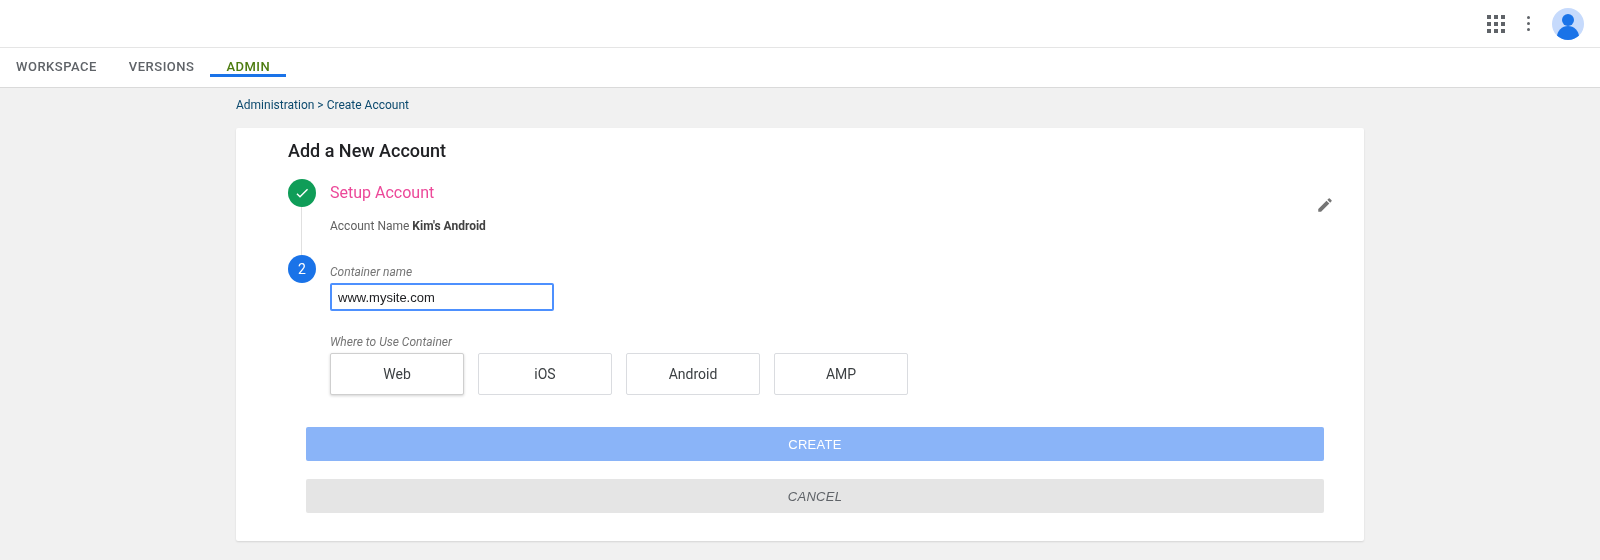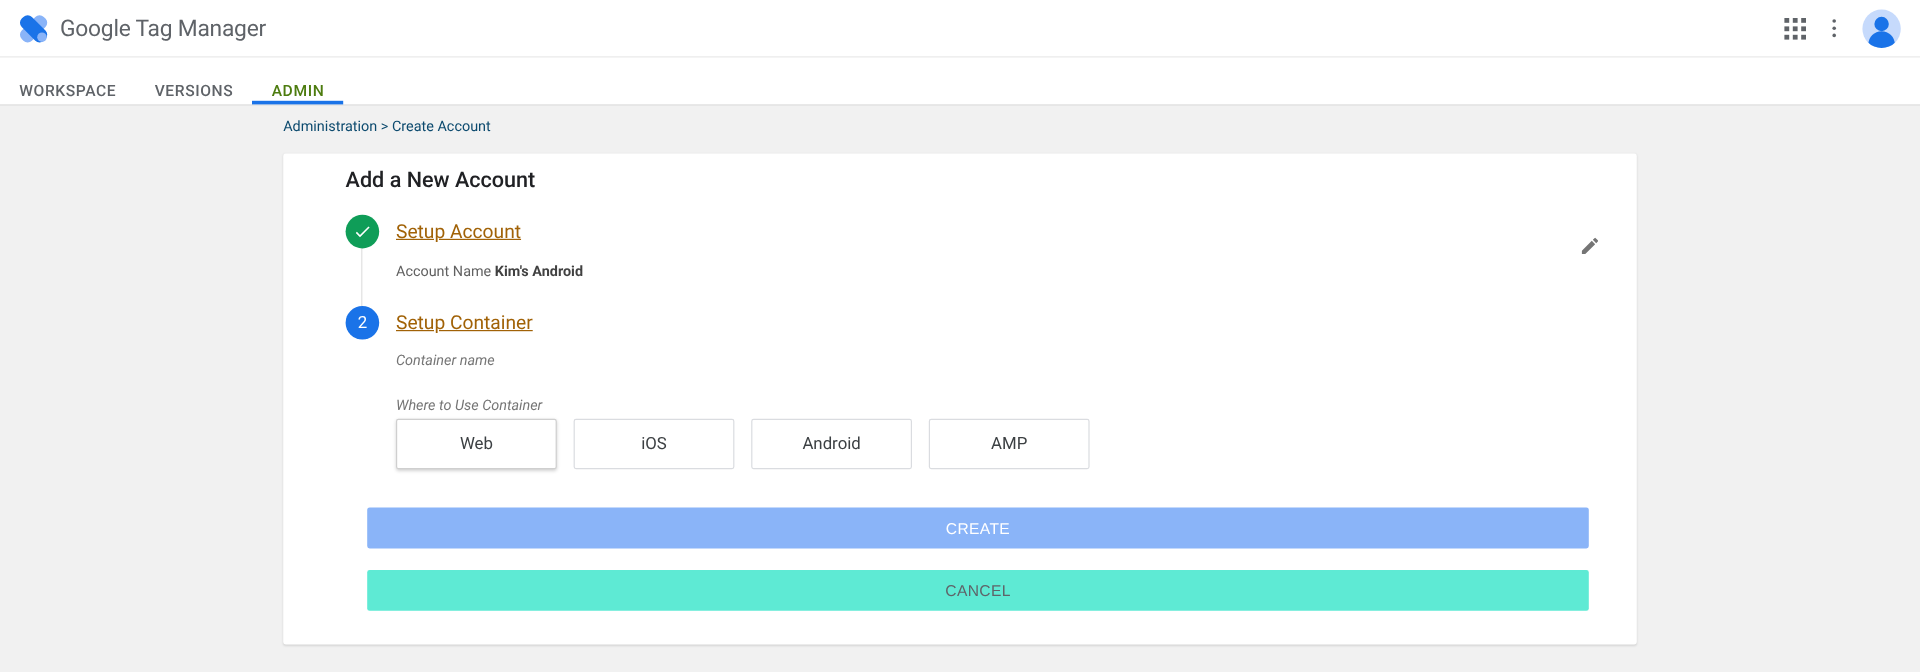--- a/index.html
+++ b/index.html
@@ -48,21 +48,21 @@
     .avatar { width:32px; height:32px; border-radius:50%; background:#c6dafc; position:relative; overflow:hidden; }
     .avatar::before { content:''; position:absolute; width:12px; height:12px; border-radius:50%; background:#1a73e8; top:6px; left:10px; }
     .avatar::after { content:''; position:absolute; width:22px; height:14px; border-radius:11px 11px 0 0; background:#1a73e8; top:18px; left:5px; }
 
     
     .navtabs {
       background:#fff;
       height: 40px;
       border-bottom: 1px solid #dadada;
       display:flex;
-      align-items:flex-end;
+      align-items:center;
       padding-left: 0;
     }
     .navtabs .tab {
       display:flex;
       align-items:center;
       padding: 0 16px;
       font-size:13px;
       font-weight:500;
       letter-spacing:0.5px;
       color:#5f6368;
@@ -109,21 +109,21 @@
     .step-indicator {
       width:28px; height:28px; border-radius:50%;
       display:flex; align-items:center; justify-content:center;
       color:#fff; font-size:14px; font-weight:400;
       flex-shrink:0;
       z-index:2;
     }
     .step-indicator.done { background:#0f9d58; }
     .step-indicator.active { background:#1a73e8; }
     .step-body { margin-left: 14px; flex:1; }
-    .step-title { font-size:16px; color:#a16207; font-weight:400; line-height:28px;text-decoration:underline; }
+    .step-title { font-size:16px; color:#ec4899; font-weight:400; line-height:28px; }
     .step-summary { font-size:12px; color:#616161; margin-top:12px; margin-bottom:22px; }
     .step-summary .val { font-weight:700; color:#414141; }
 
     .edit-btn {
       position:absolute;
       right: 30px;
       top: 68px;
       color:#757575;
       cursor:pointer;
     }
@@ -182,36 +182,26 @@
       padding: 0 18px;
       border:none;
       border-radius:2px;
       font-size:13px;
       font-weight:500;
       letter-spacing:0.3px;
       cursor:pointer;
       text-transform:uppercase;
     }
     .btn-primary { background:#8ab4f8; color:#fff; }
-    .btn-secondary { background:#5eead4; color:#5f6368; }
+    .btn-secondary { background:#e5e5e5; color:#5f6368;font-style:italic; }
   </style>
 </head>
 <body>
 
 <div class="topbar">
-  <div class="logo">
-    <span class="logo-diamond">
-      <svg width="24" height="24" viewBox="0 0 24 24">
-        <rect x="6" y="-1" width="12" height="26" rx="5" transform="rotate(45 12 12)" fill="#8ab4f8"></rect>
-        <rect x="6" y="-1" width="12" height="26" rx="5" transform="rotate(-45 12 12)" fill="#1a73e8"></rect>
-        <circle cx="19" cy="19" r="4" fill="#8ab4f8"></circle>
-      </svg>
-    </span>
-    <span class="logo-text">Google Tag Manager</span>
-  </div>
   <div class="topbar-right">
     <div class="apps-icon">
       <span></span>
         <span></span>
         <span></span>
       <span></span>
         <span></span>
         <span></span>
       <span></span>
         <span></span>
@@ -261,23 +251,23 @@
         <div class="step-summary">
           <span>Account Name</span>
           <span class="val">Kim's Android</span>
         </div>
       </div>
     </div>
 
     <div class="step">
       <div class="step-indicator active">2</div>
       <div class="step-body">
-        <div class="step-title">Setup Container</div>
 
         <div class="field-label">Container name</div>
+        <input class="text-input" type="text" value="www.mysite.com" style="">
 
         <div class="field-label" style="margin-top:24px;">Where to Use Container</div>
         <div class="platform-row">
           <div class="platform-btn selected">Web</div>
           <div class="platform-btn">iOS</div>
           <div class="platform-btn">Android</div>
           <div class="platform-btn">AMP</div>
         </div>
 
         <div class="action-row">

